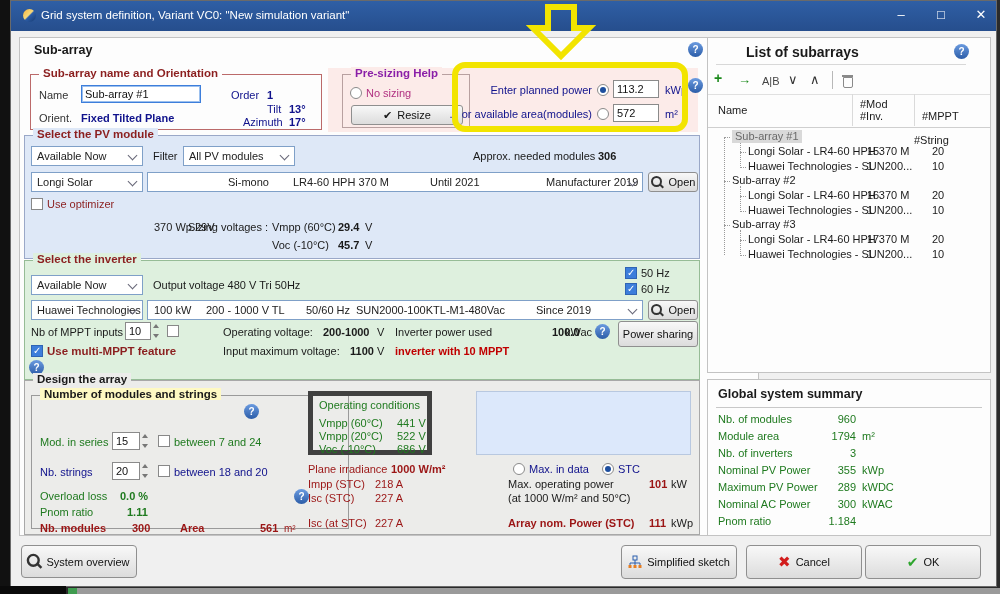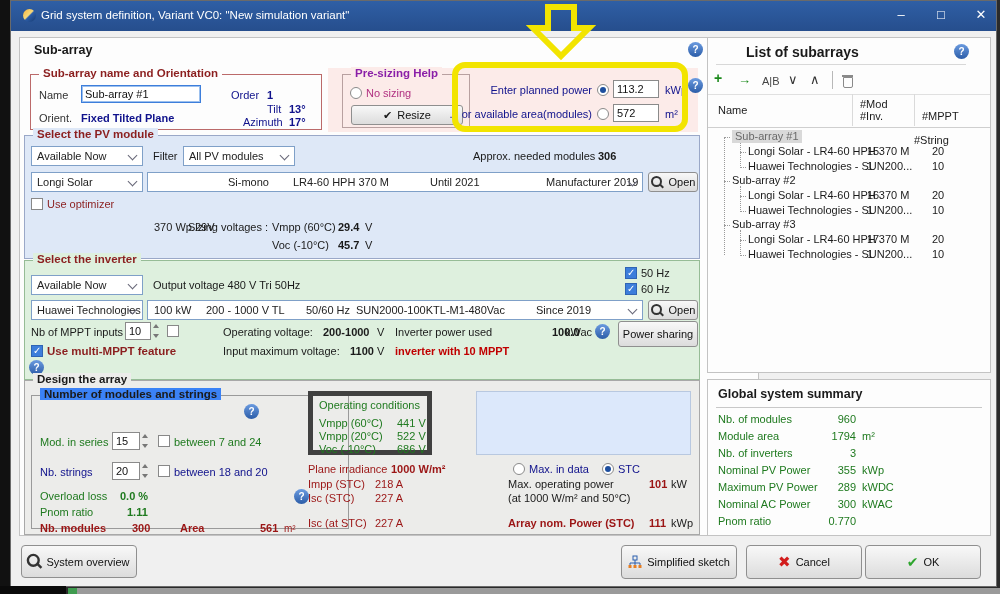--- a/index.html
+++ b/index.html
@@ -169,21 +169,21 @@
         <span class="t b" style="left:325px;top:84px;">1100</span>
         <span class="t" style="left:352px;top:84px;">V</span>
         <span class="t red b" style="left:370px;top:84px;">inverter with 10 MPPT</span>
         <span class="help" style="left:4px;top:99px;">?</span>
       </div>
 
       <div class="sec" style="left:4px;top:342px;width:676px;height:155px;background:#ececea;border:1px solid #a8a8a8;">
         <span class="legend" style="background:#ececea;color:#1a1a1a;">Design the array</span>
 
         <div class="sec" style="left:6px;top:14px;width:318px;height:134px;border:1px solid #9a9a9a;">
-          <span class="legend" style="background:#3b82f6;color:#1a1a1a;">Number of modules and strings</span>
+          <span class="legend" style="background:#fef9c3;color:#1a1a1a;">Number of modules and strings</span>
           <span class="help" style="left:212px;top:8px;">?</span>
           <span class="t green" style="left:8px;top:40px;">Mod. in series</span>
           <input class="inp" style="left: 80px; top: 36px; width: 28px; height: 18px;" value="15">
           <span class="spins" style="left:109px;top:36px;"></span>
           <span class="cb" style="left:126px;top:39px;"></span>
           <span class="t green" style="left:142px;top:40px;">between 7 and 24</span>
           <span class="t navy" style="left:8px;top:70px;">Nb. strings</span>
           <input class="inp" style="left: 80px; top: 66px; width: 28px; height: 18px;" value="20">
           <span class="spins" style="left:109px;top:66px;"></span>
           <span class="cb" style="left:126px;top:69px;"></span>
@@ -308,21 +308,21 @@
       <span class="t green" style="left:10px;top:84px;">Nominal PV Power</span>
       <span class="t green" style="left:18px;top:84px;width:130px;text-align:right;">355</span>
       <span class="t green" style="left:154px;top:84px;">kWp</span>
       <span class="t green" style="left:10px;top:101px;">Maximum PV Power</span>
       <span class="t green" style="left:18px;top:101px;width:130px;text-align:right;">289</span>
       <span class="t green" style="left:154px;top:101px;">kWDC</span>
       <span class="t green" style="left:10px;top:118px;">Nominal AC Power</span>
       <span class="t green" style="left:18px;top:118px;width:130px;text-align:right;">300</span>
       <span class="t green" style="left:154px;top:118px;">kWAC</span>
       <span class="t green" style="left:10px;top:135px;">Pnom ratio</span>
-      <span class="t green" style="left:18px;top:135px;width:130px;text-align:right;">0.770</span>
+      <span class="t green" style="left:18px;top:135px;width:130px;text-align:right;">1.184</span>
       <span class="t green" style="left:154px;top:135px;"></span>
     </div>
 
     <div class="btn" style="left:10px;top:544px;width:116px;height:33px;border-radius:4px;">
       <span class="lens" style="transform:scale(1.2);"></span>
       <span>System overview</span>
     </div>
     <div class="btn" style="left:610px;top:544px;width:116px;height:34px;border-radius:4px;">
       <svg width="14" height="14" viewBox="0 0 14 14">
         <rect x="5" y="1" width="4" height="4" fill="none" stroke="#2a5fae"></rect>

